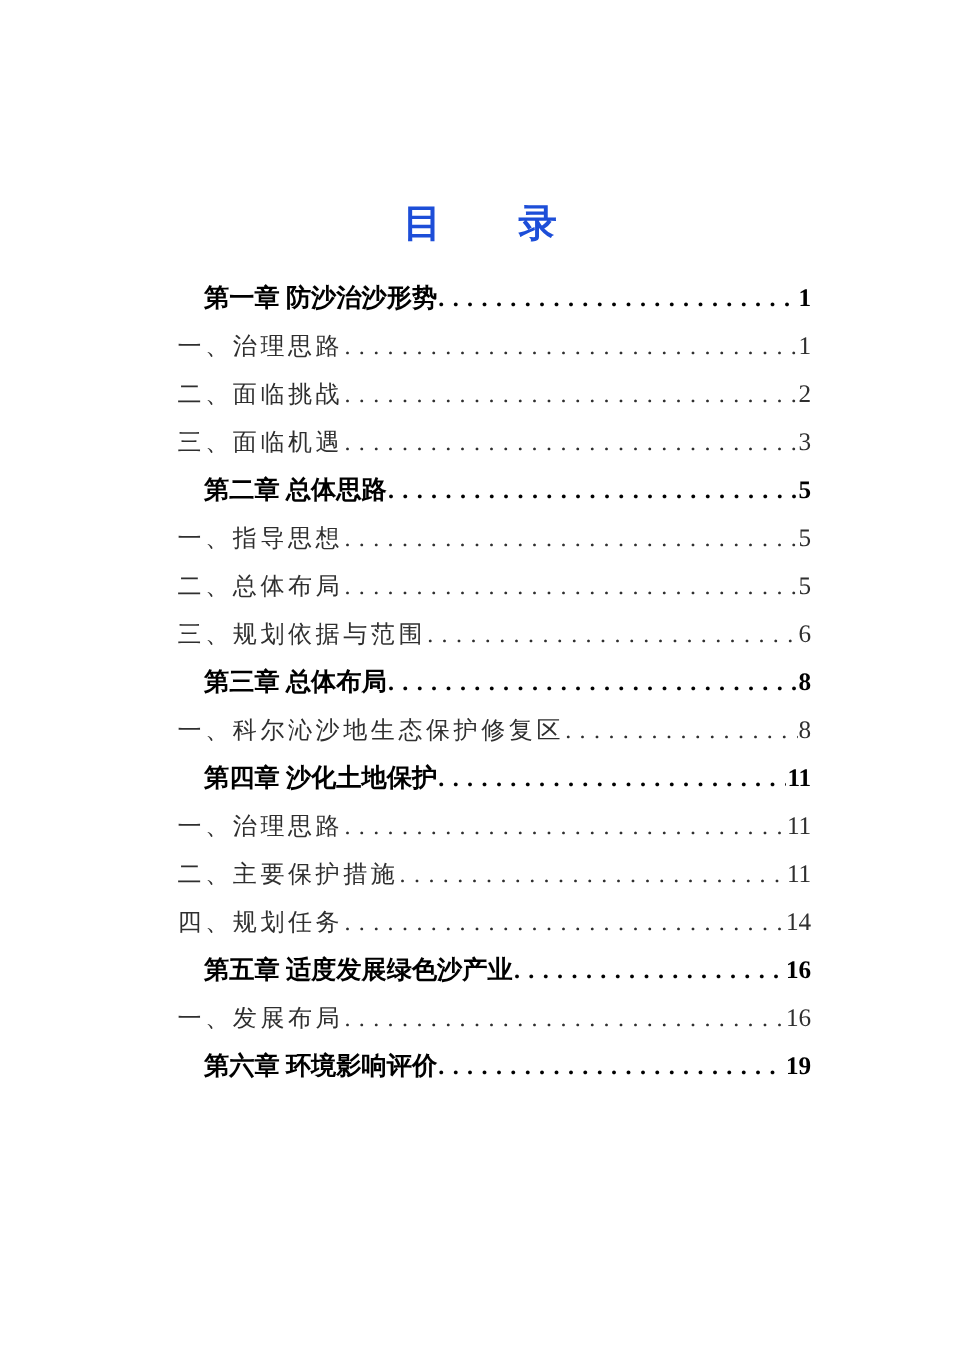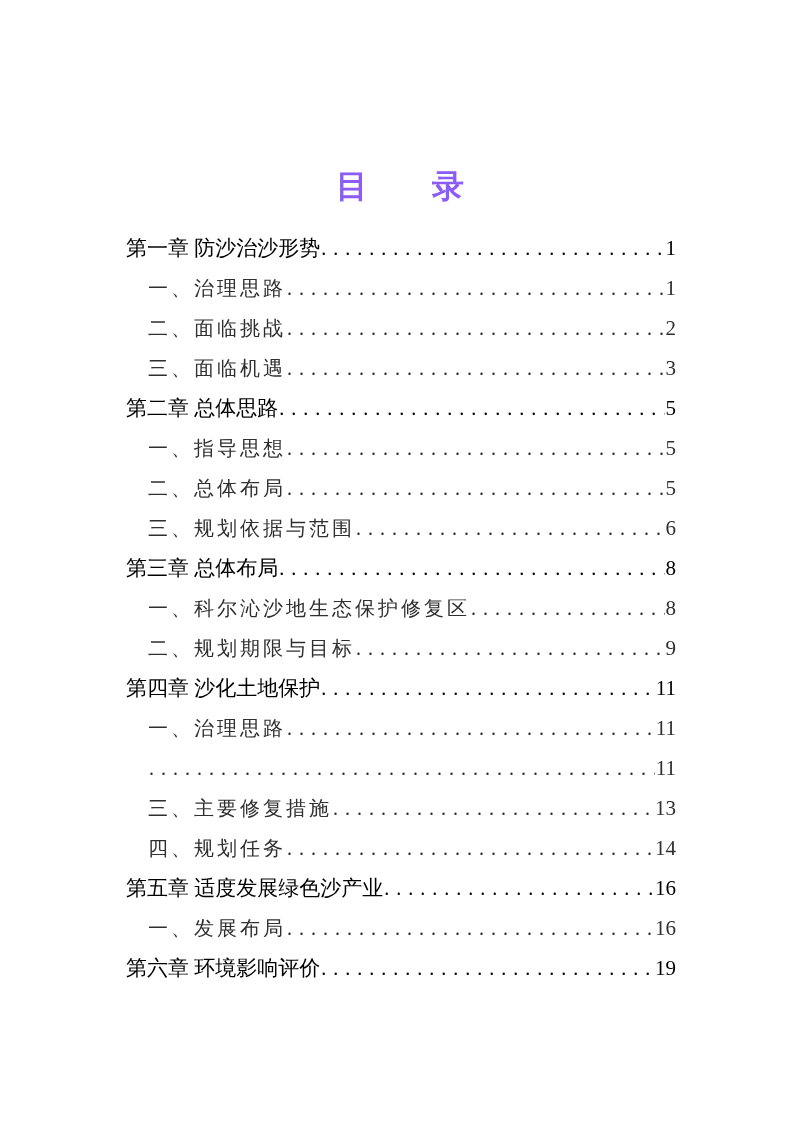--- a/index.html
+++ b/index.html
@@ -16,37 +16,38 @@
     font-family: "Liberation Serif", "DejaVu Serif", serif;
     color: #000000;
   }
   .doc-title {
     margin-top: 166px;
     height: 40px;
     line-height: 40px;
     text-align: center;
     font-size: 32px;
     font-weight: bold;
-    color: #8b5cf6;
+    color: #1d4ed8;
     white-space: pre;
   }
   .toc-list {
     margin: 22px 124px 0 126px; 
   }
   .toc-row {
     display: flex;
     align-items: baseline;
     height: 40px;
     line-height: 40px;
     white-space: nowrap;
   }
   .toc-row.chapter {
-    font-weight: normal;
+    font-weight: bold;
     font-size: 21px;
     color: #000000;
+    margin-left: 44px;
   }
   .toc-row.sub {
     padding-left: 22px;
     font-size: 20px;
     color: #2f2f2f;
   }
   .toc-row .label {
     flex: 0 0 auto;
   }
   .toc-row.sub .label {
@@ -119,43 +120,34 @@
       <div class="toc-row chapter">
         <span class="label">第三章 总体布局</span>
         <span class="leader"></span>
         <span class="pagenum">8</span>
       </div>
       <div class="toc-row sub">
         <span class="label">一、科尔沁沙地生态保护修复区</span>
         <span class="leader"></span>
         <span class="pagenum">8</span>
       </div>
-      <div class="toc-row sub">
-        <span class="label">二、规划期限与目标</span>
-        <span class="leader"></span>
-        <span class="pagenum">9</span>
-      </div>
       <div class="toc-row chapter">
         <span class="label">第四章 沙化土地保护</span>
         <span class="leader"></span>
         <span class="pagenum">11</span>
       </div>
       <div class="toc-row sub">
         <span class="label">一、治理思路</span>
         <span class="leader"></span>
         <span class="pagenum">11</span>
       </div>
       <div class="toc-row sub">
+        <span class="label">二、主要保护措施</span>
         <span class="leader"></span>
         <span class="pagenum">11</span>
-      </div>
-      <div class="toc-row sub">
-        <span class="label">三、主要修复措施</span>
-        <span class="leader"></span>
-        <span class="pagenum">13</span>
       </div>
       <div class="toc-row sub">
         <span class="label">四、规划任务</span>
         <span class="leader"></span>
         <span class="pagenum">14</span>
       </div>
       <div class="toc-row chapter">
         <span class="label">第五章 适度发展绿色沙产业</span>
         <span class="leader"></span>
         <span class="pagenum">16</span>

